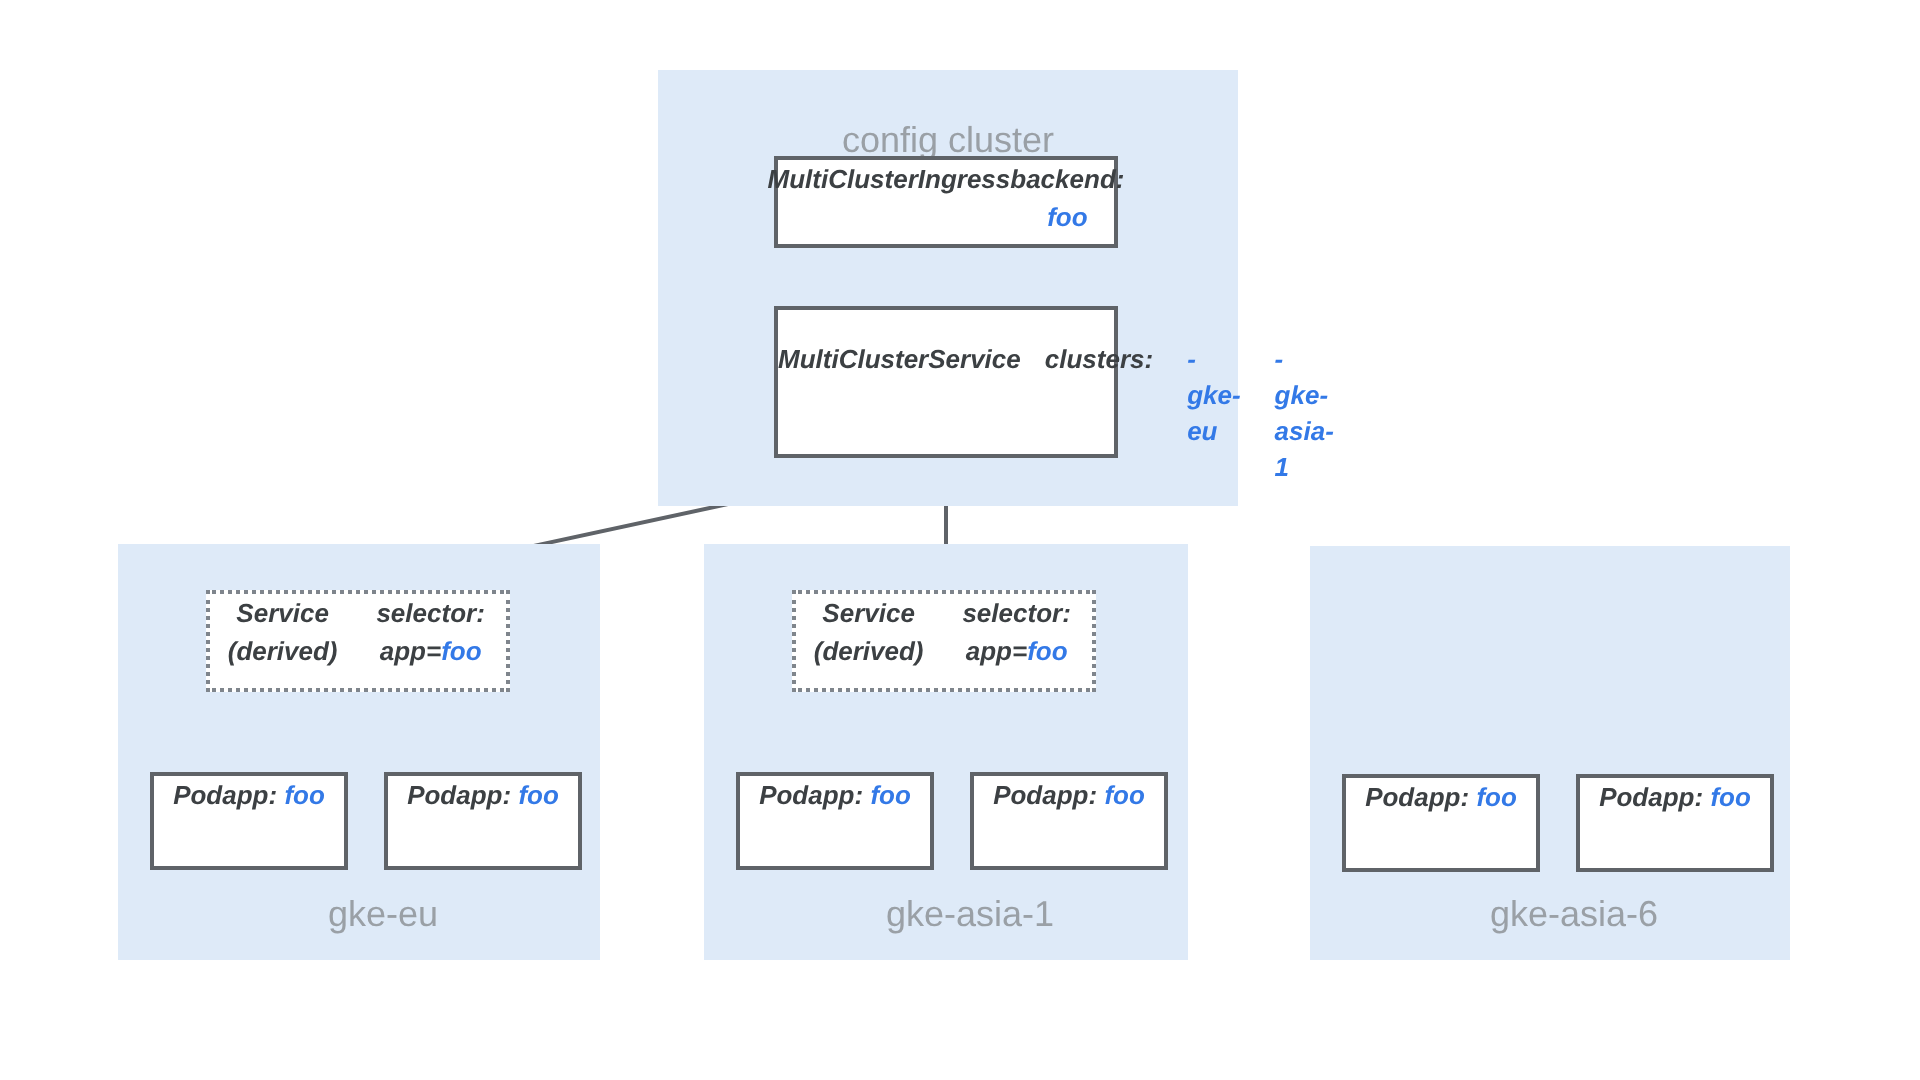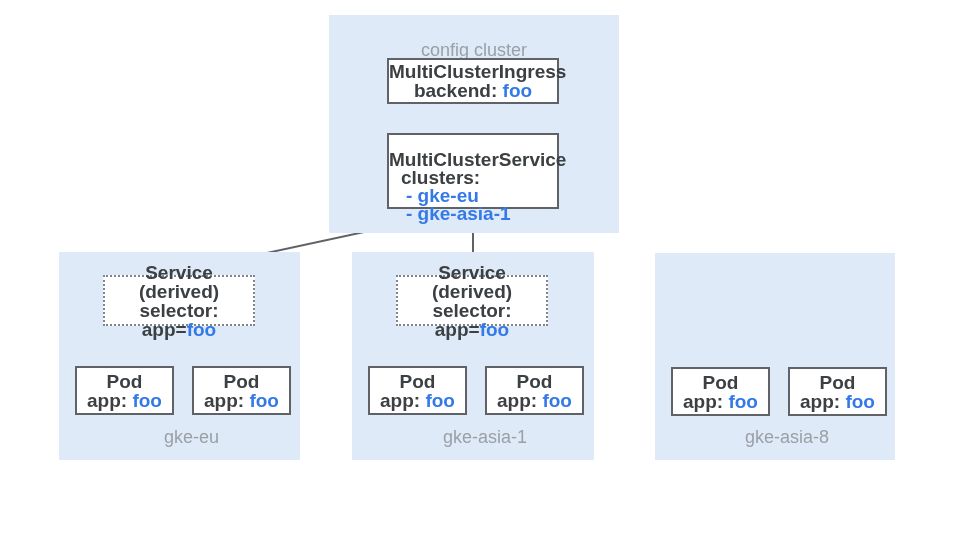--- a/index.html
+++ b/index.html
@@ -1,38 +1,40 @@
 <!DOCTYPE html>
 <html style="--cluster-bg: #DEEAF8; --box-border: #5F6368; --dotted-border: #7F858C; --dark-text: #3C4043; --blue-text: #3379E7; --muted-text: #9AA0A6; --arrow-dark: #5F6368; --arrow-light: #BDC1C6;"><head>
 <meta charset="utf-8">
 <style>
   html,body { margin:0; padding:0; background:#ffffff; }
   .canvas {
     position:relative; width:960px; height:508px; overflow:hidden;
     background:#ffffff;
     font-family:"Liberation Sans", sans-serif;
+    margin-top:20px;
   }
   .arrows { position:absolute; left:0; top:0; width:960px; height:540px; pointer-events:none; }
   .cluster { position:absolute; background:var(--cluster-bg,#DEEAF8); }
   .cluster-name {
     position:absolute; left:0; right:0; bottom:13px; text-align:center;
     color:var(--muted-text,#9AA0A6); font-size:18px; line-height:20px;padding-left:24px;
   }
   .config-label {
     position:absolute; top:24px; left:0; right:0; text-align:center;
     color:var(--muted-text,#9AA0A6); font-size:18px; line-height:22px;
   }
   .node {
     position:absolute; background:#ffffff;
     border:2px solid var(--box-border,#5F6368);
     color:var(--dark-text,#3C4043);
-    font-size:19px; font-weight:bold; line-height:19px;
+    font-size:13px; font-weight:bold; line-height:19px;
     box-sizing:border-box;
-    display:flex; flex-direction:column; justify-content:center;
+    display:flex; flex-direction:row; justify-content:center;
     text-align:center;
+    font-style:italic;
   }
   .node.dotted { border:2px dotted var(--dotted-border,#7F858C); }
   .node .blue, .blue { color:var(--blue-text,#3379E7); }
   
   .mci { left:58px; top:43px; width:172px; height:46px; }
   .mcs {
     left:58px; top:118px; width:172px; height:76px;
     justify-content:flex-start; text-align:left; line-height:18px; padding-top:16px;
   }
   .mcs .node-title { text-align:center; }
@@ -152,16 +154,16 @@
         <span class="blue">foo</span>
       </div>
     </div>
     <div class="node pod p2">
       <div class="node-title">Pod</div>
       <div class="node-line">
         <span>app:</span>
         <span class="blue">foo</span>
       </div>
     </div>
-    <div class="cluster-name">gke-asia-8</div>
+    <div class="cluster-name">gke-asia-6</div>
   </section>
 
 </div>
 
 </body></html>

